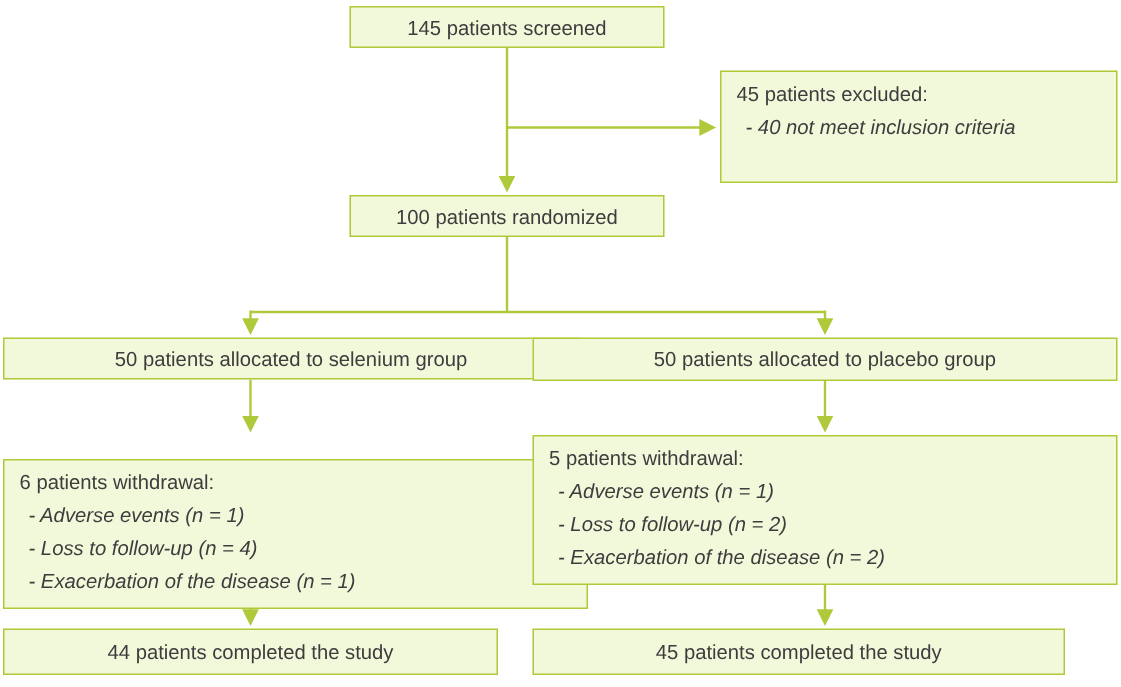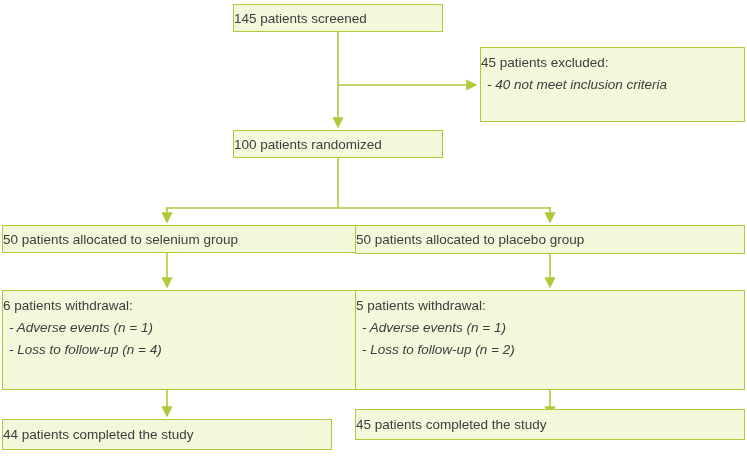--- a/index.html
+++ b/index.html
@@ -20,24 +20,24 @@
   }
   .connectors{position:absolute;left:0;top:0;width:747px;height:458px;}
   .connectors line{stroke:var(--arrow);stroke-width:1.6;}
   .box{
     position:absolute;
     background:var(--box-fill);
     border:1.5px solid var(--box-border);
     box-sizing:border-box;
   }
   .box.center{
-    display:flex;align-items:center;
+    display:flex;align-items:center;justify-content:center;
     text-align:center;
   }
-  .box.list{padding:4px 0;}
+  .box.list{padding:4px 10px;}
   .box.list .line{line-height:22px;white-space:nowrap;}
   .box.list .item{padding-left:6px;font-style:italic;}
 </style>
 </head>
 <body>
 
 <div class="canvas">
 
   <svg class="connectors" width="747" height="458" viewBox="0 0 747 458">
     <defs>
@@ -78,33 +78,35 @@
   </div>
 
   <div class="box center" style="left:2px;top:225px;width:384px;height:28px">
     <span>50 patients allocated to selenium group</span>
   </div>
 
   <div class="box center" style="left:355px;top:225px;width:390px;height:29px">
     <span>50 patients allocated to placebo group</span>
   </div>
 
-  <div class="box list" style="left:2px;top:290px;width:390px;height:100px">
+  <div class="box list" style="left:2px;top:306px;width:390px;height:100px">
     <div class="line">6 patients withdrawal:</div>
     <div class="line item">- Adverse events (n = 1)</div>
     <div class="line item">- Loss to follow-up (n = 4)</div>
+    <div class="line item">- Exacerbation of the disease (n = 1)</div>
   </div>
 
   <div class="box list" style="left:355px;top:290px;width:390px;height:100px">
     <div class="line">5 patients withdrawal:</div>
     <div class="line item">- Adverse events (n = 1)</div>
     <div class="line item">- Loss to follow-up (n = 2)</div>
+    <div class="line item">- Exacerbation of the disease (n = 2)</div>
   </div>
 
   <div class="box center" style="left:2px;top:419px;width:330px;height:31px">
     <span>44 patients completed the study</span>
   </div>
 
-  <div class="box center" style="left:355px;top:409px;width:390px;height:31px">
+  <div class="box center" style="left:355px;top:419px;width:355px;height:31px">
     <span>45 patients completed the study</span>
   </div>
 
 </div>
 
 </body></html>

